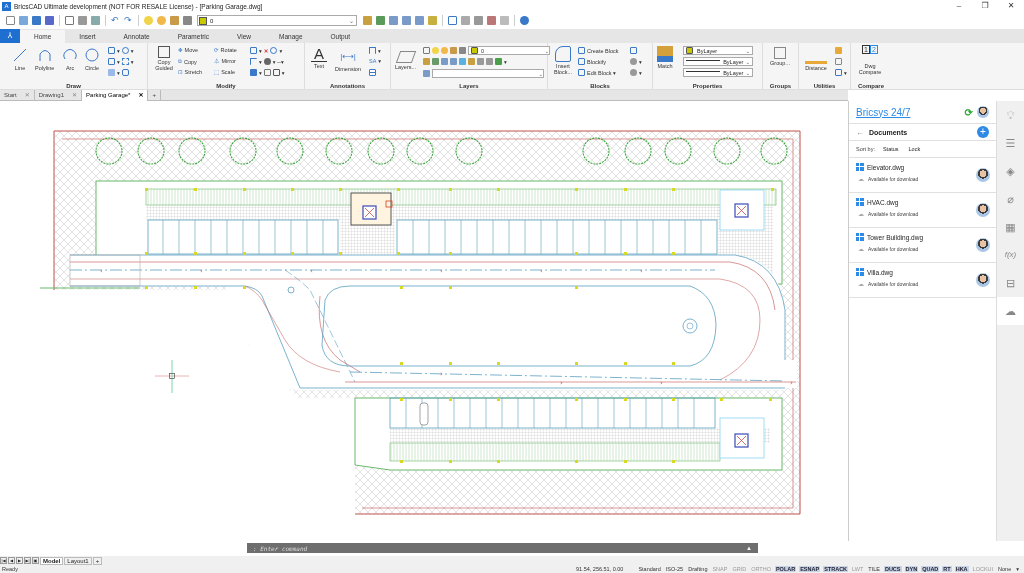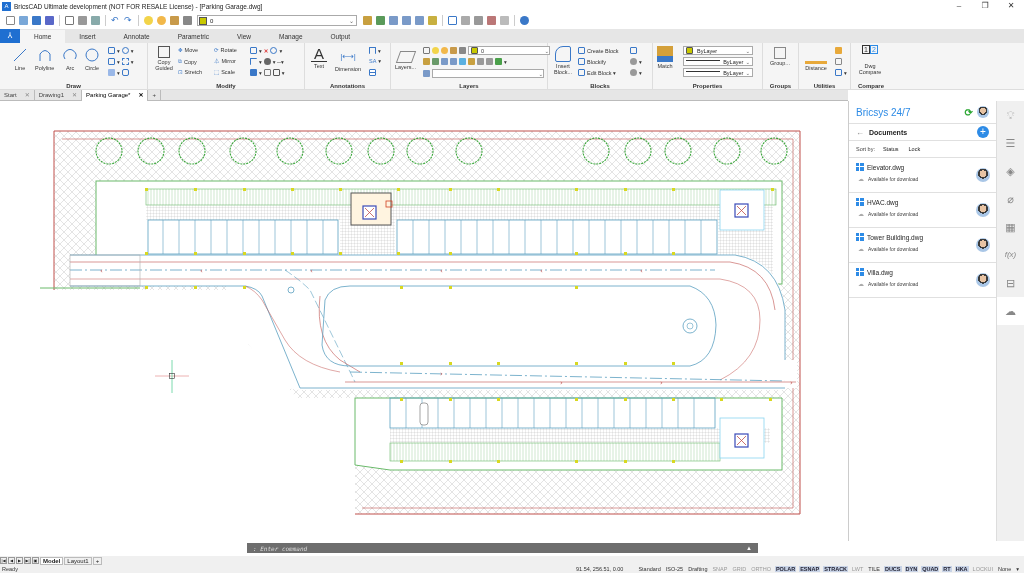--- a/index.html
+++ b/index.html
@@ -42,21 +42,21 @@
   .layoutbar .lt { padding: 0 2px; border: 1px solid #bbb; margin-right: 1px; height: 8px; line-height: 7px; }
   .layoutbar .lt.active { font-weight: bold; background: #fff; }
   .statusbar { position: absolute; left: 0; top: 565px; width: 1024px; height: 8px; background: #f0f0f0; font-size: 5.5px; display: flex; align-items: center; }
   .statusbar .ready { margin-left: 2px; color: #333; }
   .sb-right { position: absolute; right: 4px; top: 0; height: 8px; display: flex; align-items: center; gap: 3px; }
   .sb-item { padding: 0 1px; color: #999; }
   .sb-item.on { color: #223; background: #c8d3e6; font-weight: bold; }
   .sb-item.plain { color: #333; }
   .sidepanel { position: absolute; left: 848px; top: 101px; width: 148px; height: 440px; background: #fff; border-left: 1px solid #ccc; }
   .sp-head { height: 23px; display: flex; align-items: center; padding: 0 7px; border-bottom: 1px solid #e0e0e0; }
-  .sp-head .brand { color: #2d8be6; font-size: 10px; flex: 1; }
+  .sp-head .brand { color: #2d8be6; font-size: 10px; flex: 1; text-decoration: underline; }
   .sp-head .sync { color: #2aa632; font-size: 10px; font-weight: bold; margin-right: 4px; }
   .avatar { width: 12px; height: 12px; border-radius: 50%; background: radial-gradient(circle at 50% 40%, #e7c3a3 0 30%, #3b3b3b 31% 45%, #a9c6e6 46%); }
   .sp-docs { height: 17px; display: flex; align-items: center; padding: 0 7px; border-bottom: 1px solid #e0e0e0; }
   .sp-docs .back { color: #888; font-size: 8px; margin-right: 5px; }
   .sp-docs .label { font-size: 7px; font-weight: bold; flex: 1; }
   .sp-docs .add { width: 12px; height: 12px; border-radius: 50%; background: #2d8be6; color: #fff; text-align: center; line-height: 12px; font-size: 10px; }
   .sp-sort { height: 17px; display: flex; align-items: center; padding: 0 7px; font-size: 5.5px; gap: 10px; border-bottom: 1px solid #e0e0e0; }
   .sp-sort .lbl { color: #444; margin-right: -2px; }
   .doc-item { height: 35px; border-bottom: 1px solid #e0e0e0; padding: 5px 7px; position: relative; }
   .doc-item .name { display: flex; align-items: center; font-size: 6.5px; gap: 3px; }

